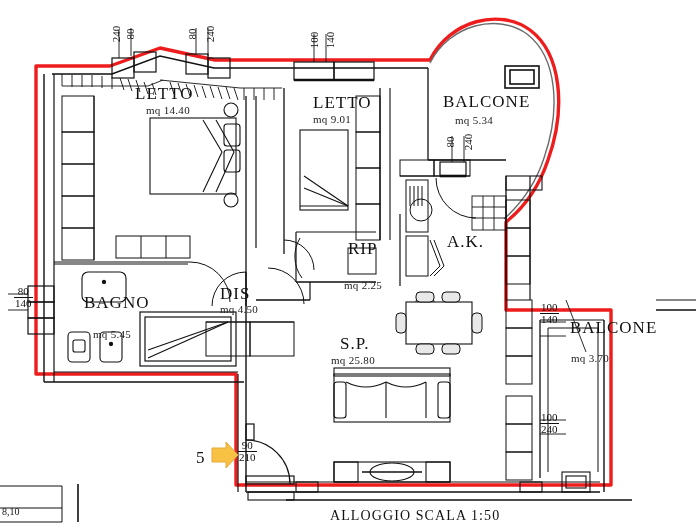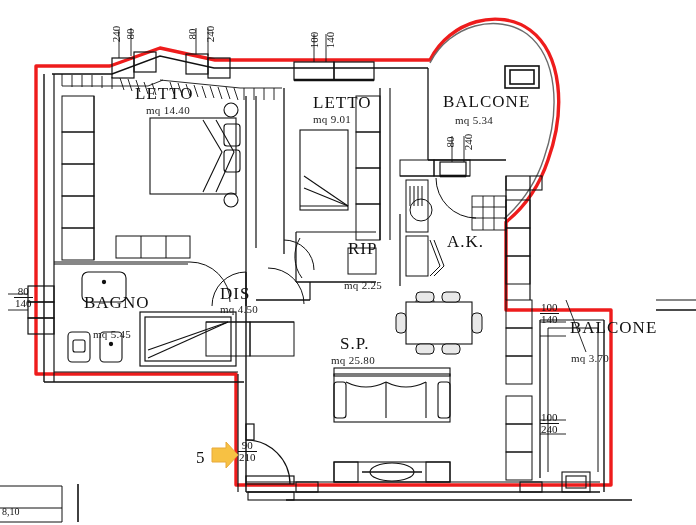--- a/index.html
+++ b/index.html
@@ -416,14 +416,15 @@
 
   <div class="dimstack" style="left:238px;top:440px;">
     <span class="top">90</span>
     <span class="bot">210</span>
   </div>
 
   <div class="entnum" style="left:196px;top:448px;">5</div>
 
   <div class="cornercell" style="left:2px;top:506px;">8,10</div>
 
+  <div class="footer" style="left:330px;top:508px;">ALLOGGIO SCALA 1:50</div>
 
 </div>
 
 </body></html>

